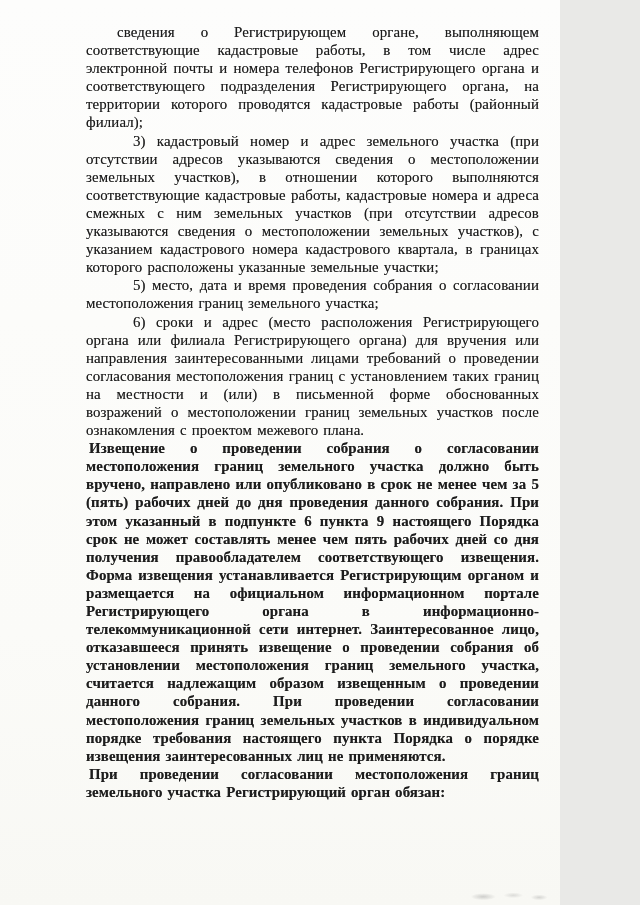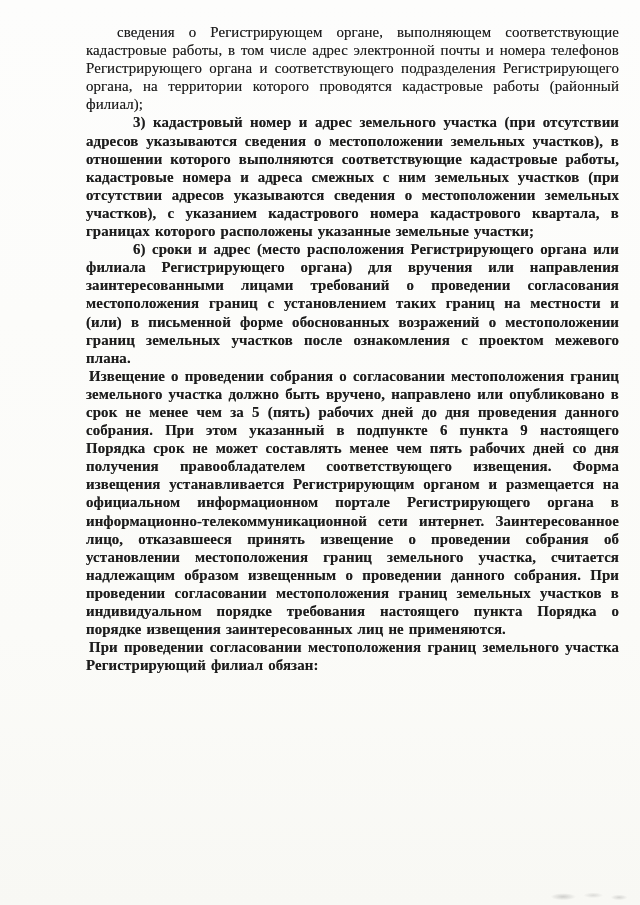--- a/index.html
+++ b/index.html
@@ -8,37 +8,37 @@
   }
   body {
     width: 640px;
     height: 905px;
     background: #e9e9e7;
     overflow: hidden;
     font-family: "Liberation Serif", "DejaVu Serif", serif;
   }
   .page {
     position: relative;
-    width: 640px;
+    width: 560px;
     height: 905px;
     box-sizing: border-box;
     background: linear-gradient(180deg, #fdfdfc 0%, #fbfbf8 70%, #f8f8f4 100%);
     padding: 23px 21px 0 86px;
   }
   .page p {
     margin: 0;
     font-size: 14.9px;
     line-height: 18.1px;
     color: #1d1d1d;
     text-align: justify;
     letter-spacing: 0.1px;
     word-spacing: 1.2px;
     text-shadow: 0 0 0.5px rgba(25, 25, 25, 0.55);
   }
-  .ind-lg { text-indent: 47px; font-weight: bold; }
+  .ind-lg { text-indent: 47px; }
   .ind-sm { text-indent: 31px; }
   .flush  { text-indent: 3px; font-weight: bold; }
 
   .scan-noise {
     position: absolute;
     right: 8px;
     bottom: 2px;
     width: 86px;
     height: 14px;
     background:
@@ -48,17 +48,18 @@
     filter: blur(0.6px);
     pointer-events: none;
   }
 </style>
 </head>
 <body>
 
 <div class="page">
   <p class="ind-sm">сведения о Регистрирующем органе, выполняющем соответствующие кадастровые работы, в том числе адрес электронной почты и номера телефонов Регистрирующего органа и соответствующего подразделения Регистрирующего органа, на территории которого проводятся кадастровые работы (районный филиал);</p>
   <p class="ind-lg">3) кадастровый номер и адрес земельного участка (при отсутствии адресов указываются сведения о местоположении земельных участков), в отношении которого выполняются соответствующие кадастровые работы, кадастровые номера и адреса смежных с ним земельных участков (при отсутствии адресов указываются сведения о местоположении земельных участков), с указанием кадастрового номера кадастрового квартала, в границах которого расположены указанные земельные участки;</p>
+  <p class="ind-lg">5) место, дата и время проведения собрания о согласовании местоположения границ земельного участка;</p>
   <p class="ind-lg">6) сроки и адрес (место расположения Регистрирующего органа или филиала Регистрирующего органа) для вручения или направления заинтересованными лицами требований о проведении согласования местоположения границ с установлением таких границ на местности и (или) в письменной форме обоснованных возражений о местоположении границ земельных участков после ознакомления с проектом межевого плана.</p>
   <p class="flush">Извещение о проведении собрания о согласовании местоположения границ земельного участка должно быть вручено, направлено или опубликовано в срок не менее чем за 5 (пять) рабочих дней до дня проведения данного собрания. При этом указанный в подпункте 6 пункта 9 настоящего Порядка срок не может составлять менее чем пять рабочих дней со дня получения правообладателем соответствующего извещения. Форма извещения устанавливается Регистрирующим органом и размещается на официальном информационном портале Регистрирующего органа в информационно-телекоммуникационной сети интернет. Заинтересованное лицо, отказавшееся принять извещение о проведении собрания об установлении местоположения границ земельного участка, считается надлежащим образом извещенным о проведении данного собрания. При проведении согласовании местоположения границ земельных участков в индивидуальном порядке требования настоящего пункта Порядка о порядке извещения заинтересованных лиц не применяются.</p>
-  <p class="flush">При проведении согласовании местоположения границ земельного участка Регистрирующий филиал обязан:</p>
+  <p class="flush">При проведении согласовании местоположения границ земельного участка Регистрирующий орган обязан:</p>
   <div class="scan-noise"></div>
 </div>
 
 </body></html>

